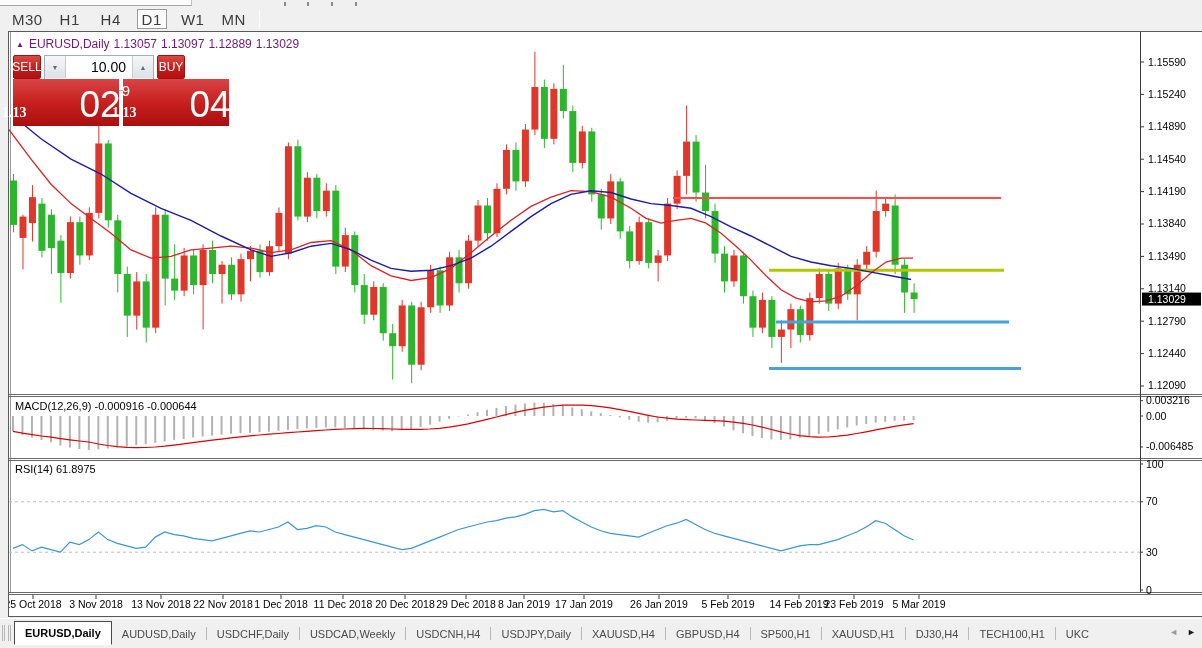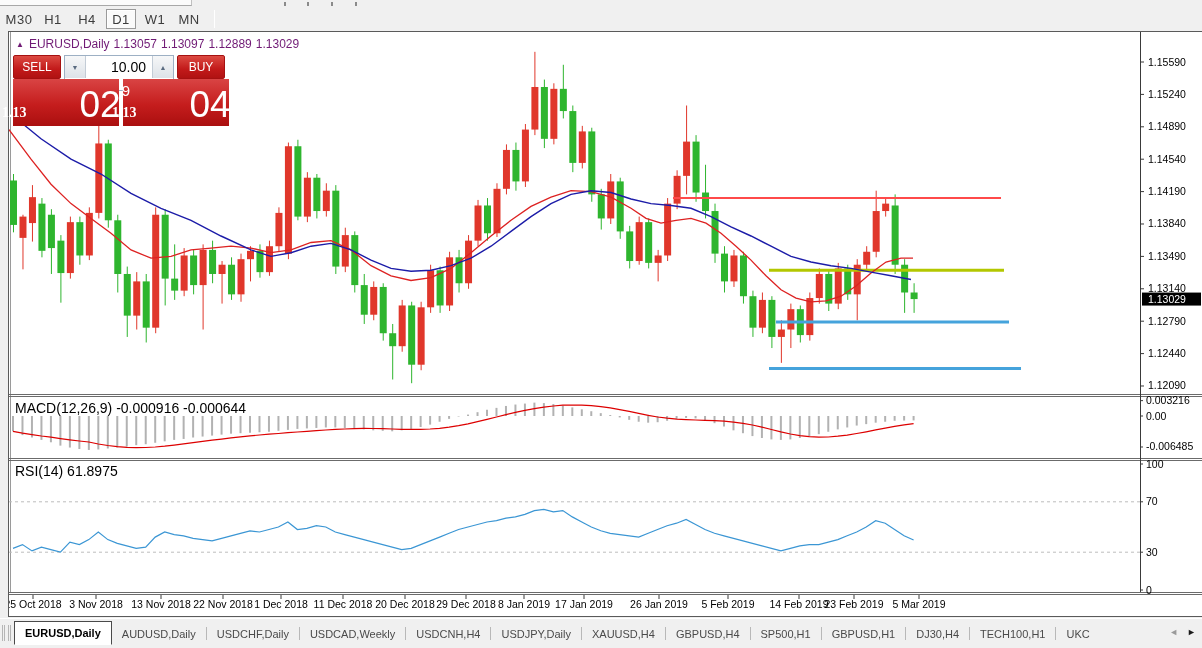--- a/index.html
+++ b/index.html
@@ -8,53 +8,53 @@
   .screen { position:absolute; inset:0; width:1202px; height:648px; background:#f0f0f0; }
 
   
   .top-strip { position:absolute; left:0; top:0; width:1202px; height:7px; background:#f0f0f0; }
   .top-strip .frag { position:absolute; left:0; top:0; width:192px; height:6px; background:#fbfbfb; border-bottom:1px solid #a8a8a8; border-right:1px solid #c0c0c0; }
   .top-strip .mark { position:absolute; top:2px; width:2px; height:4px; background:#8a8a8a; }
 
   
   .tf-bar { position:absolute; left:0; top:7px; width:1202px; height:24px; background:#f0f0f0; display:flex; align-items:center; padding-left:4px; }
   .tf-btn { min-width:30px; height:20px; margin-right:4px; display:flex; align-items:center; justify-content:center;
-            font-size:13px; color:#3c3c3c; letter-spacing:0.5px; border:1px solid transparent; cursor:default; }
+            font-size:15px; color:#3c3c3c; letter-spacing:0.5px; border:1px solid transparent; cursor:default;margin-left:7px; }
   .tf-btn.active { background:#fafafa; border:1px solid #9a9a9a; box-shadow:inset 1px 1px 0 #ffffff; }
   .tf-sep { width:1px; height:18px; background:#cdcdcd; border-right:1px solid #ffffff; margin:0 6px; }
 
   
   .chart-window { position:absolute; left:8px; top:31px; width:1194px; height:586px; background:#ffffff; border:1px solid #5a5a5a; }
   .chart-window svg { position:absolute; left:0; top:0; }
 
   .chart-header { position:absolute; left:7px; top:5px; font-size:12px; color:#701a75; white-space:nowrap; }
   .chart-header .tri { font-size:8px; margin-right:5px; position:relative; top:-1px; }
   .chart-header span { margin-right:4px; }
 
   
   .oct { position:absolute; left:4px; top:23px; width:216px; }
   .oct-row1 { display:flex; height:24px; }
-  .btn-trade { width:48px; height:24px; color:#fff; font-size:12px; display:flex; align-items:center; justify-content:center;
+  .btn-trade { width:28px; height:24px; color:#fff; font-size:12px; display:flex; align-items:center; justify-content:center;
                background:linear-gradient(180deg,#dc4a42,#c21a1a 60%,#b01212); border:1px solid #a51111; border-radius:2px; }
   .vol-group { display:flex; height:36px; margin:0 3px; border:1px solid #9db0c4; background:#fff; }
   .spin { width:21px; height:22px; background:linear-gradient(180deg,#f6f7f8,#dde2e8); color:#5a6b80; font-size:7px;
           display:flex; align-items:center; justify-content:center; }
   .spin.dn { border-right:1px solid #c3ccd6; }
   .spin.up { border-left:1px solid #c3ccd6; }
   .vol-input { width:66px; height:22px; border:none; outline:none; font-size:14px; text-align:right; padding-right:6px; color:#000;
                font-family:"Liberation Sans","DejaVu Sans",sans-serif; }
   .oct-row2 { display:flex; margin-top:0px; }
   .px-box { width:106px; height:47px; color:#fff; display:flex; align-items:flex-end; justify-content:center; padding-bottom:6px;
             background:linear-gradient(180deg,#d94444,#c51d1d 55%,#aa0f0f); }
   .px-box.left { margin-right:4px; }
   .px-small { font-size:14px; font-weight:bold; line-height:1; margin-right:9px;font-family:Liberation Serif, serif; }
   .px-big { font-size:37px; line-height:0.82; font-weight:normal;margin-left:44px; }
   .px-sup { font-size:15px; line-height:1; position:relative; top:-22px; margin-left:1px; }
 
-  .ind-label { position:absolute; font-size:14px; color:#000; white-space:nowrap; }
+  .ind-label { position:absolute; font-size:11px; color:#000; white-space:nowrap; }
 
   
   .tab-bar { position:absolute; left:0; top:618px; width:1202px; height:27px; background:#f0f0f0; border-top:1px solid #ffffff;
              display:flex; align-items:flex-end; }
   .tab-grip { width:9px; height:16px; margin:0 3px 4px 2px; border-left:3px double #b5b5b5; border-right:3px double #b5b5b5; }
   .tab { height:22px; display:flex; align-items:center; padding:0 10px; font-size:11px; color:#4a4a4a; white-space:nowrap; margin-bottom:0px; }
   .tab.active { background:#ffffff; border:1px solid #4a4a4a; border-bottom:1px solid #ffffff; color:#000; font-weight:bold; height:24px; }
   .tab-sep { width:1px; height:13px; background:#b8b8b8; margin-bottom:5px; }
   .tab-arrows { margin-left:auto; display:flex; align-items:center; height:100%; padding-right:6px; }
   .tab-arrow { font-size:9px; margin-left:9px; }
@@ -531,21 +531,21 @@
         <div class="tab">USDCNH,H4</div>
         <div class="tab-sep"></div>
         <div class="tab">USDJPY,Daily</div>
         <div class="tab-sep"></div>
         <div class="tab">XAUUSD,H4</div>
         <div class="tab-sep"></div>
         <div class="tab">GBPUSD,H4</div>
         <div class="tab-sep"></div>
         <div class="tab">SP500,H1</div>
         <div class="tab-sep"></div>
-        <div class="tab">GBPUSD,H1</div>
+        <div class="tab">XAUUSD,H1</div>
         <div class="tab-sep"></div>
         <div class="tab">DJ30,H4</div>
         <div class="tab-sep"></div>
         <div class="tab">TECH100,H1</div>
         <div class="tab-sep"></div>
         <div class="tab">UKC</div>
       </div>
     <div class="tab-arrows">
       <span class="tab-arrow lt">◄</span>
       <span class="tab-arrow rt">►</span>

